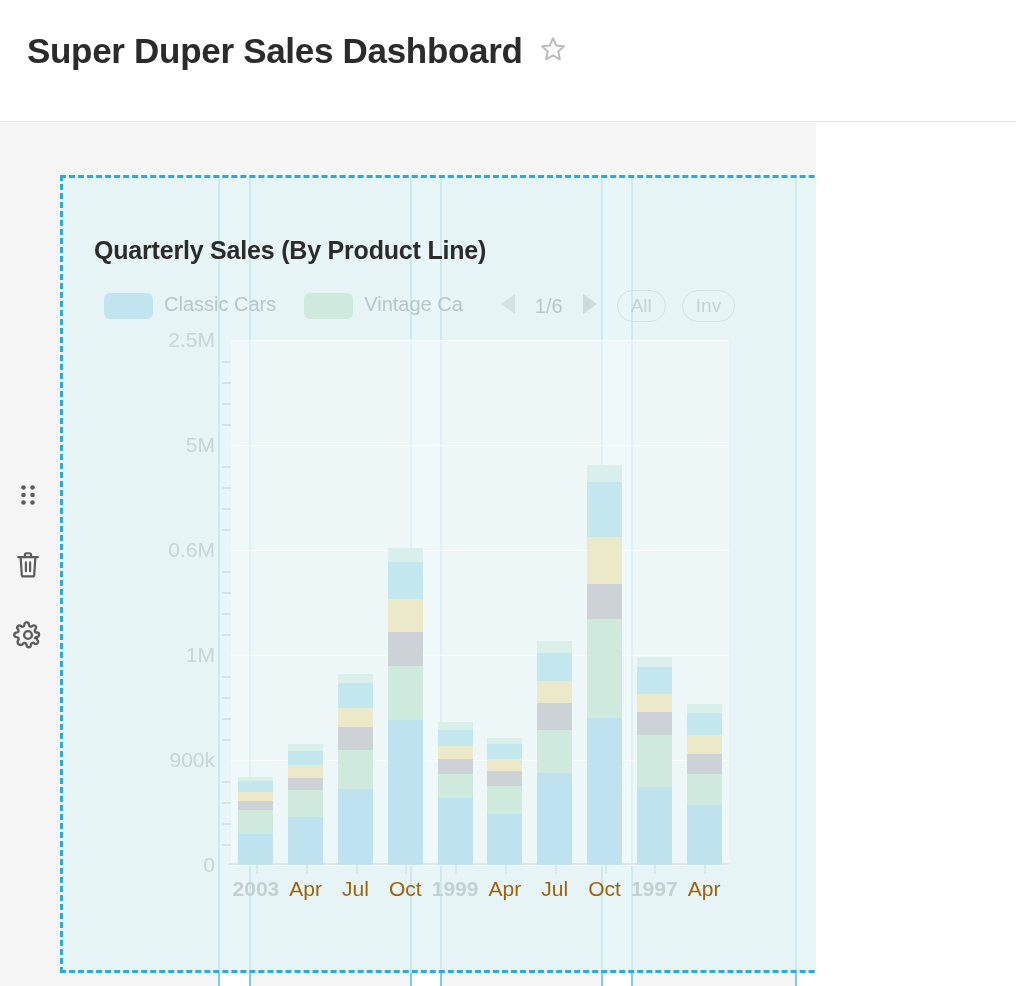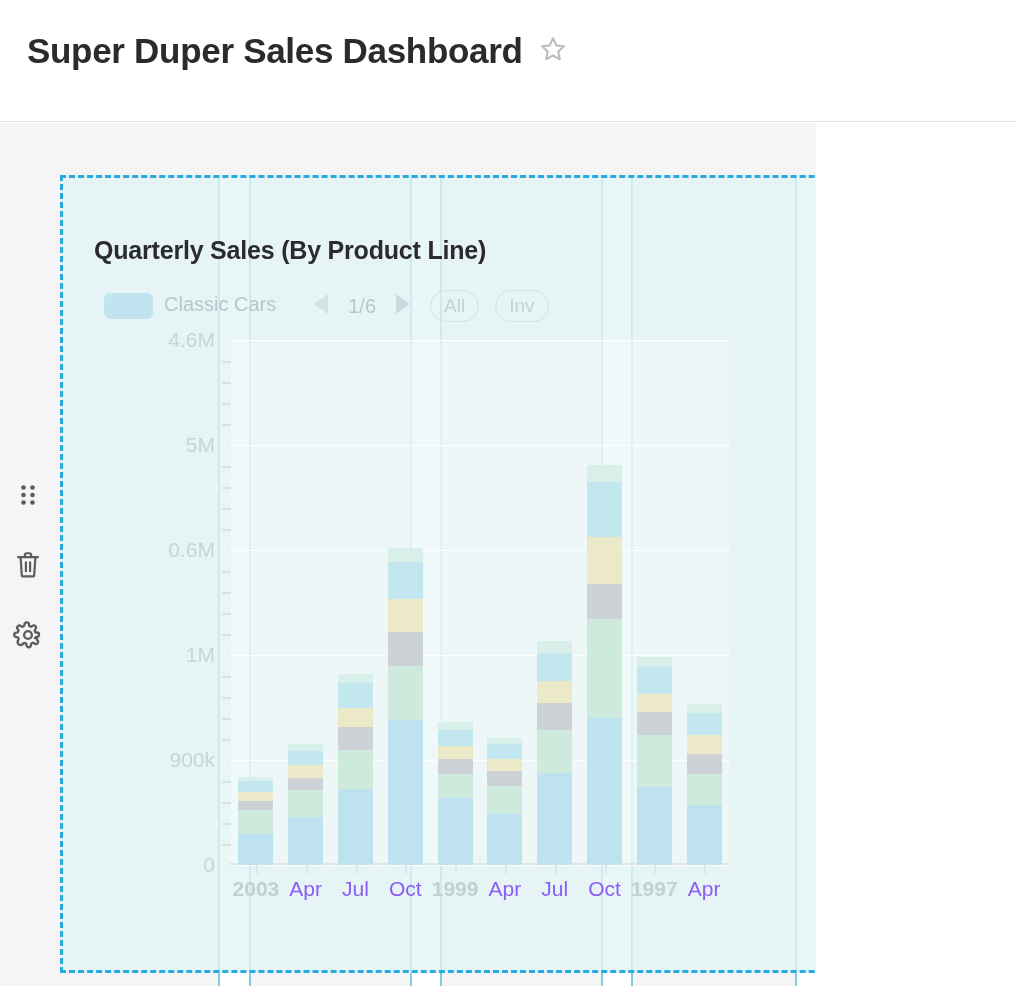--- a/index.html
+++ b/index.html
@@ -223,21 +223,21 @@
     bottom: -9px;
     width: 2px; height: 9px;
     background: #dfe4e6;
   }
   .x-label {
     position: absolute;
     top: 100%;
     margin-top: 12px;
     transform: translateX(-50%);
     font-size: 21px;
-    color: #8b5cf6;
+    color: #a16207;
     white-space: nowrap;
   }
   .x-label.year { font-weight: bold; color: #c3d0d3; }
 
   .bar {
     position: absolute;
     bottom: 0;
     display: flex;
     flex-direction: column-reverse;
   }
@@ -317,20 +317,24 @@
 
   <div class="widget">
     <div class="widget-right-edge"></div>
 
     <div class="chart-title">Quarterly Sales (By Product Line)</div>
 
     <div class="legend-row">
       <div class="legend-item">
         <span class="legend-swatch" style="background:#c2e4f0;"></span>
         <span class="legend-label">Classic Cars</span>
+      </div>
+      <div class="legend-item">
+        <span class="legend-swatch" style="background:#cdeadd;"></span>
+        <span class="legend-label clipped">Vintage Ca</span>
       </div>
 
       <div class="pager">
         <span class="pager-arrow">
           <svg width="24" height="26" viewBox="0 0 24 26">
               <polygon points="18,3 18,23 4,13" fill="#d5e2e5"></polygon>
             </svg>
         </span>
         <span class="pager-count">1/6</span>
         <span class="pager-arrow">
@@ -372,21 +376,21 @@
           <div class="y-tick" style="top: 168px;"></div>
           <div class="y-tick" style="top: 147px;"></div>
           <div class="y-tick" style="top: 126px;"></div>
           <div class="gridline" style="top: 105px;"></div>
           <div class="y-label" style="top: 105px;">5M</div>
           <div class="y-tick" style="top: 84px;"></div>
           <div class="y-tick" style="top: 63px;"></div>
           <div class="y-tick" style="top: 42px;"></div>
           <div class="y-tick" style="top: 21px;"></div>
           <div class="gridline" style="top: 0px;"></div>
-          <div class="y-label" style="top: 0px;">4.6M</div>
+          <div class="y-label" style="top: 0px;">2.5M</div>
           <div class="bar" style="left: 7.47px; width: 34.86px;">
             <div class="seg" style="height: 31.5px; background: rgb(191, 226, 240);"></div>
             <div class="seg" style="height: 23.1px; background: rgb(205, 234, 221);"></div>
             <div class="seg" style="height: 9.45px; background: rgb(205, 210, 214);"></div>
             <div class="seg" style="height: 9.45px; background: rgb(235, 233, 200);"></div>
             <div class="seg" style="height: 10.5px; background: rgb(195, 231, 239);"></div>
             <div class="seg" style="height: 4.2px; background: rgb(217, 240, 234);"></div>
           </div>
           <div class="x-tick" style="left: 24.9px;"></div>
           <div class="x-label year" style="left: 24.9px;">2003</div>

